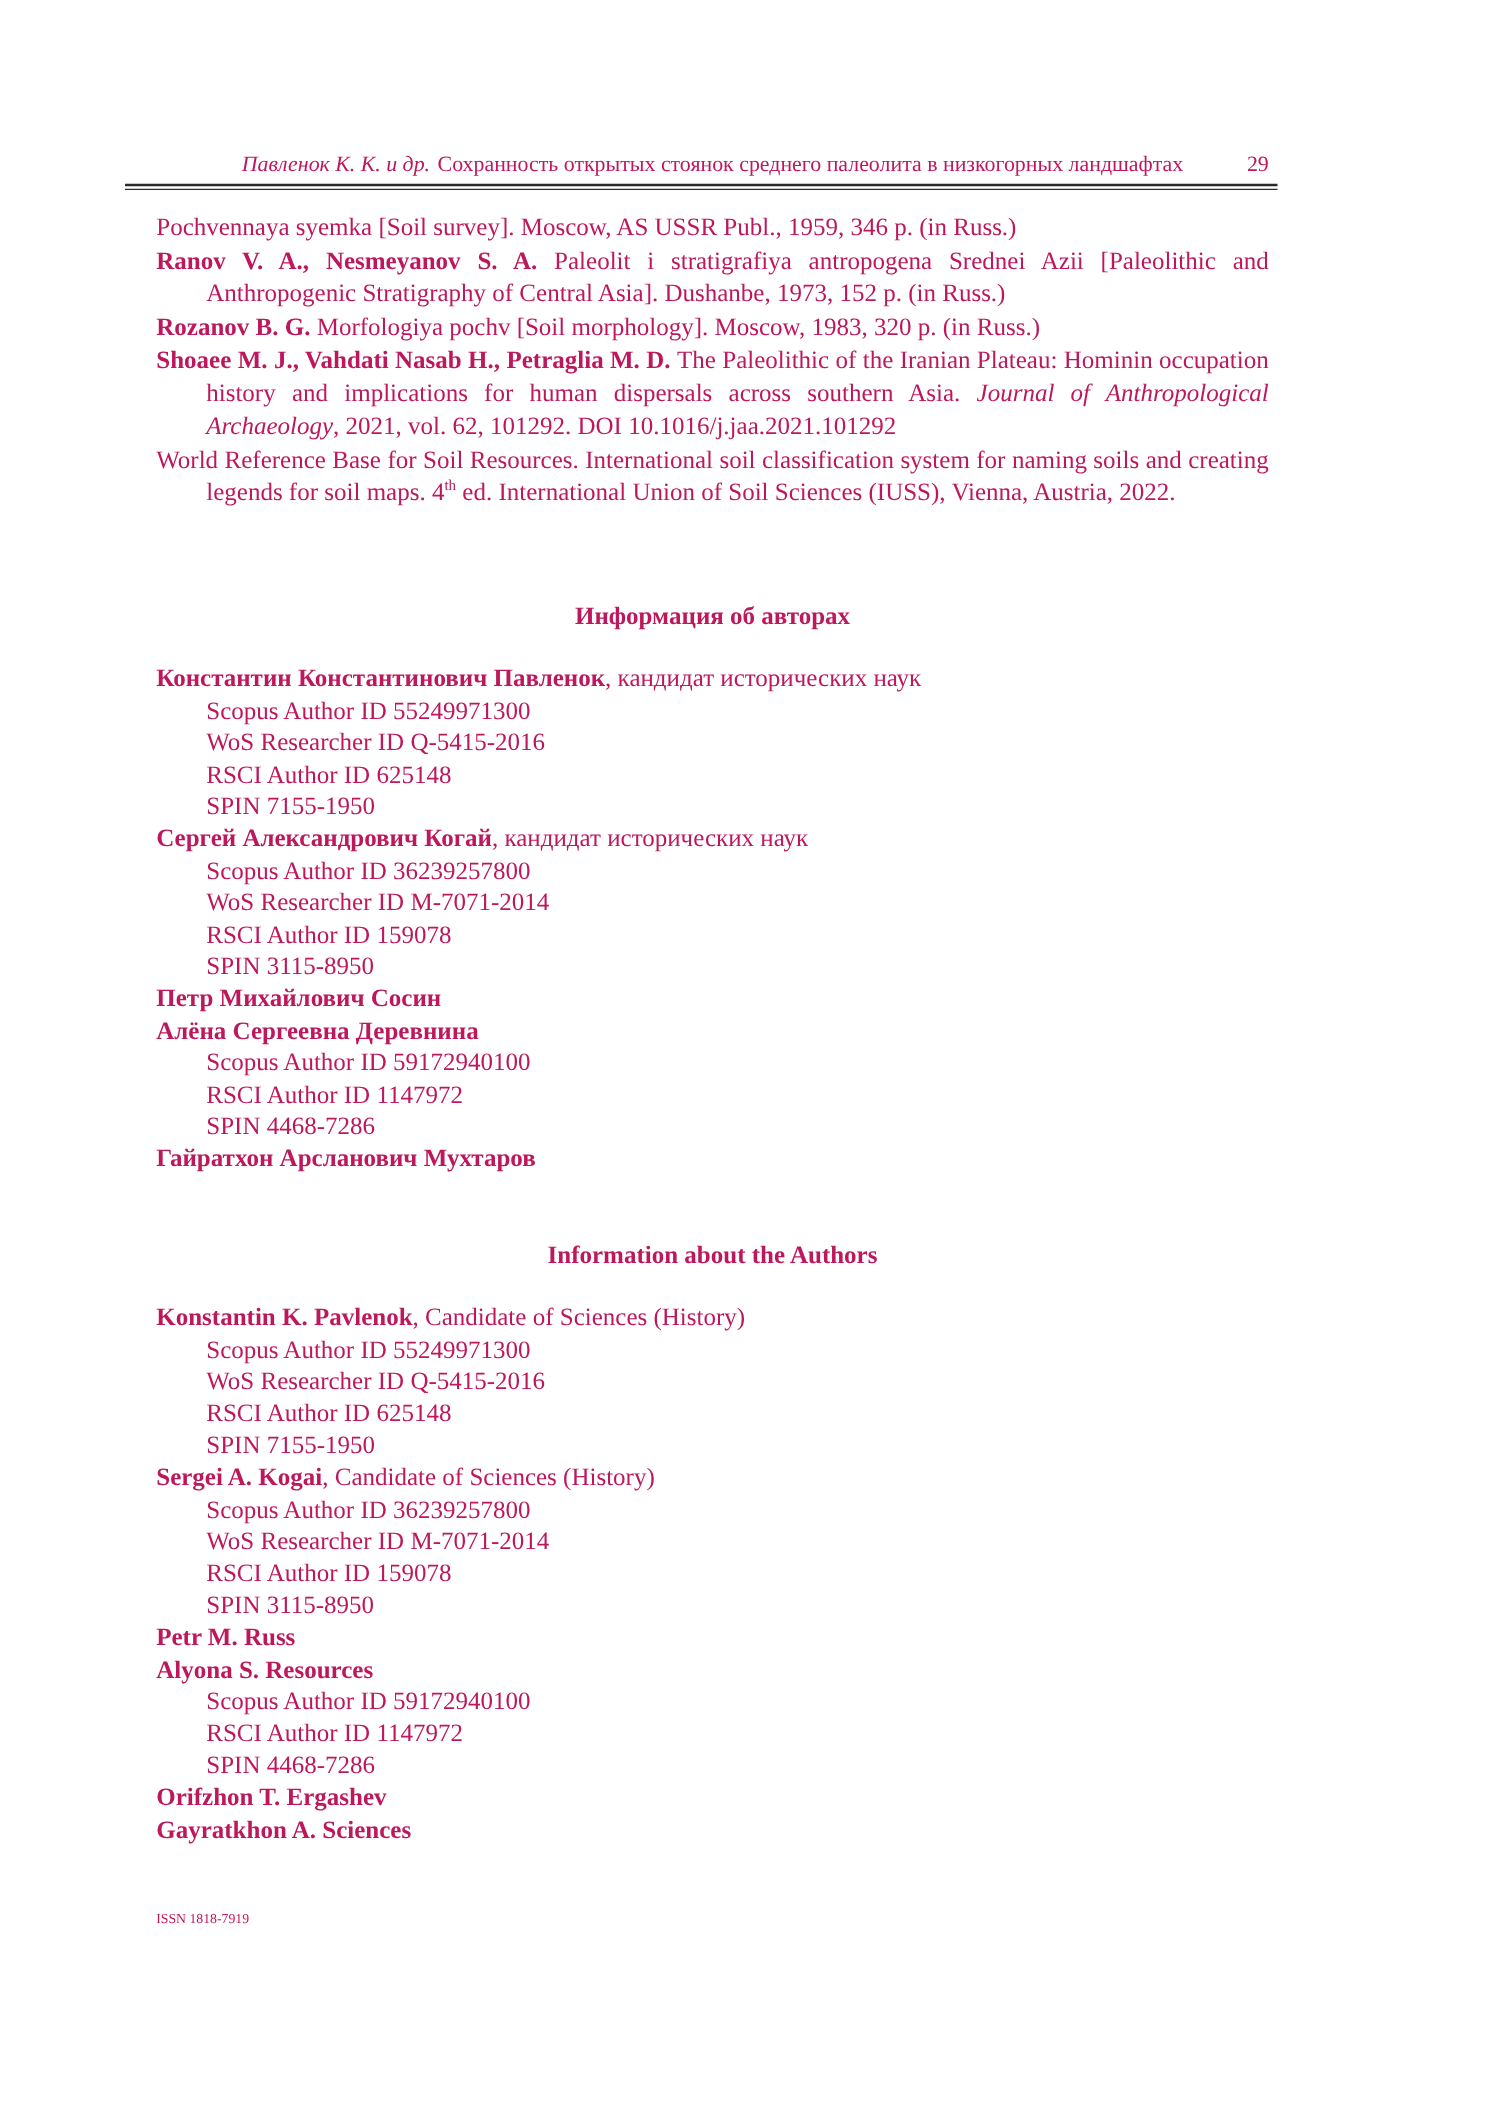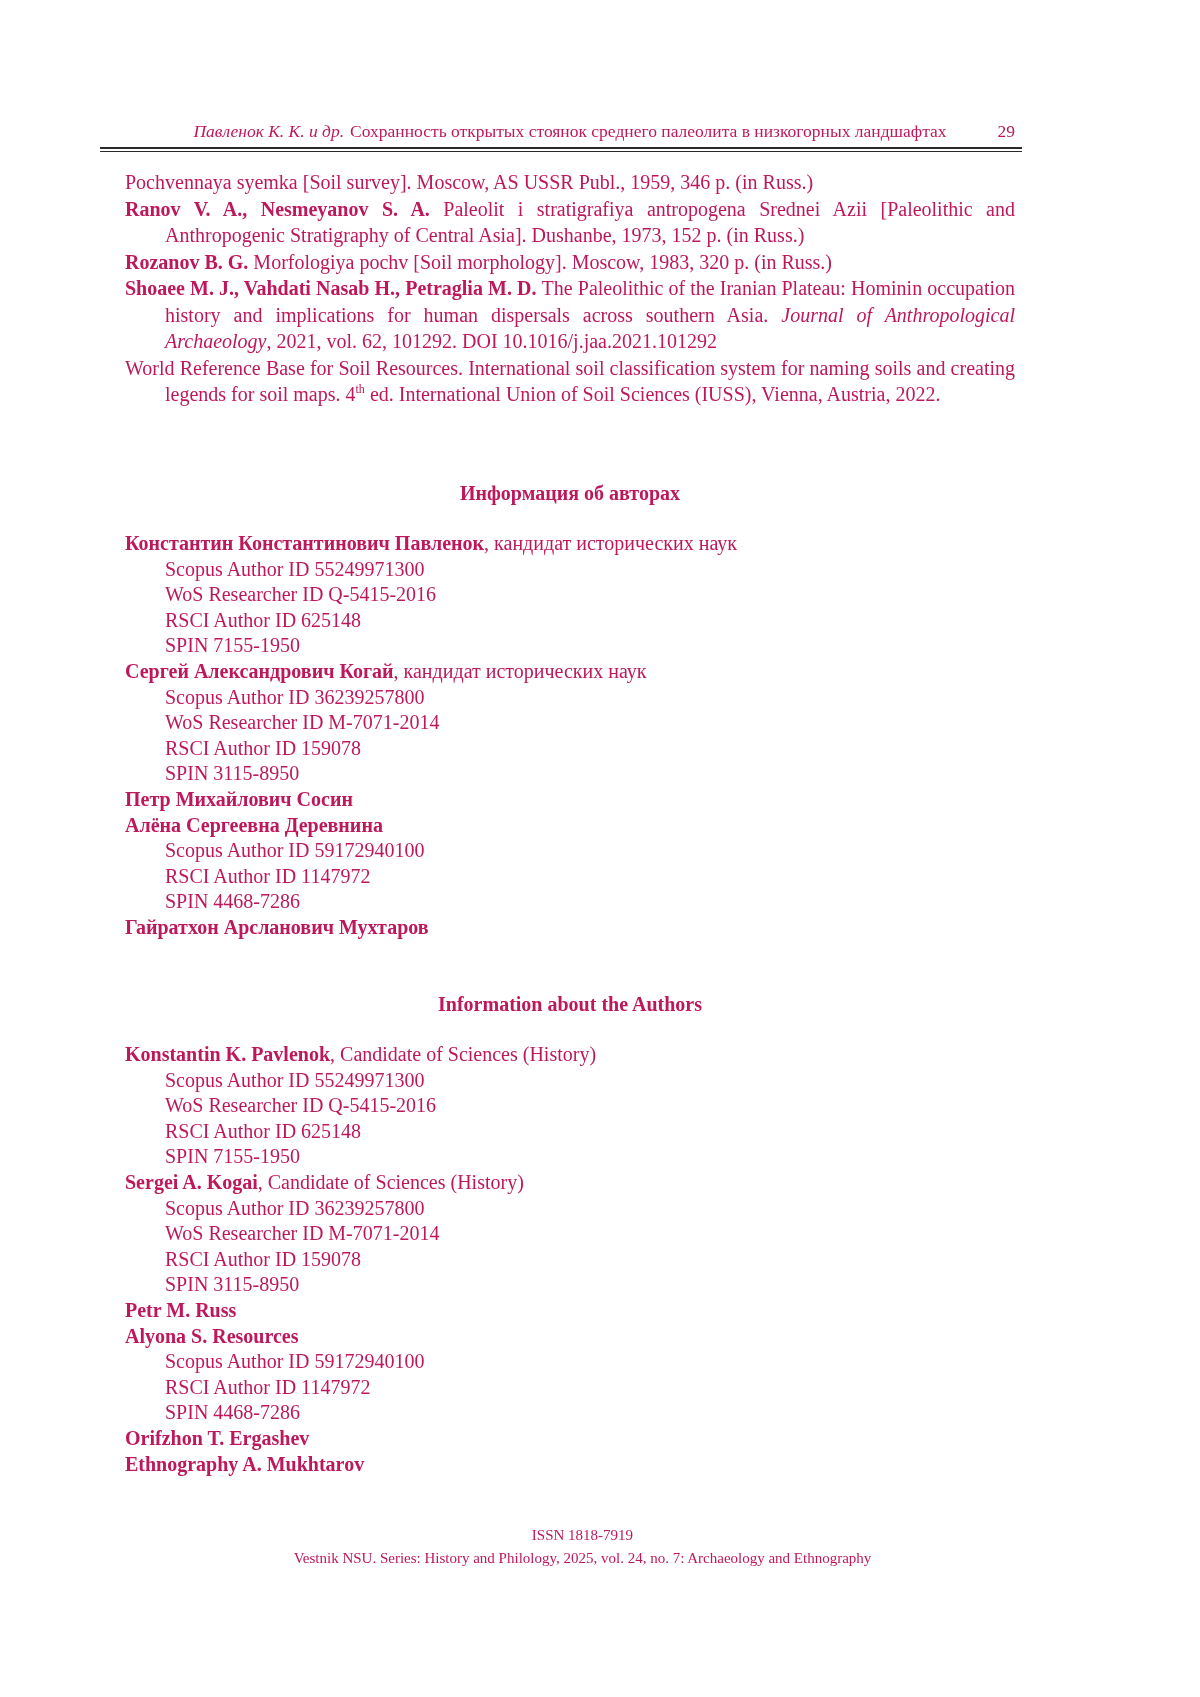--- a/index.html
+++ b/index.html
@@ -87,22 +87,22 @@
   .authors-en { top: 1042px; }
   .authors p { margin: 0; }
   .author-name b { font-weight: bold; }
   .id-line { padding-left: 40px; }
   
   .footer {
     position: absolute;
     top: 1524px;
     left: 125px;
     width: 915px;
-    text-align: center;
-    font-size: 15px;
+    text-align: left;
+    font-size: 11px;
     line-height: 23px;
   }
   .footer p { margin: 0; }
 </style>
 </head>
 <body>
 
 <div class="page">
 
   <div class="header-line">
@@ -153,21 +153,20 @@
       <p class="id-line">Scopus Author ID 36239257800</p>
       <p class="id-line">WoS Researcher ID M-7071-2014</p>
       <p class="id-line">RSCI Author ID 159078</p>
       <p class="id-line">SPIN 3115-8950</p>
       <p class="author-name"><b>Petr M. Russ</b></p>
       <p class="author-name"><b>Alyona S. Resources</b></p>
       <p class="id-line">Scopus Author ID 59172940100</p>
       <p class="id-line">RSCI Author ID 1147972</p>
       <p class="id-line">SPIN 4468-7286</p>
       <p class="author-name"><b>Orifzhon T. Ergashev</b></p>
-      <p class="author-name"><b>Ethnography A. Mukhtarov</b></p>
+      <p class="author-name"><b>Gayratkhon A. Sciences</b></p>
     </div>
 
   <div class="footer">
     <p>ISSN 1818-7919</p>
-    <p>Vestnik NSU. Series: History and Philology, 2025, vol. 24, no. 7: Archaeology and Ethnography</p>
   </div>
 
 </div>
 
 </body></html>

